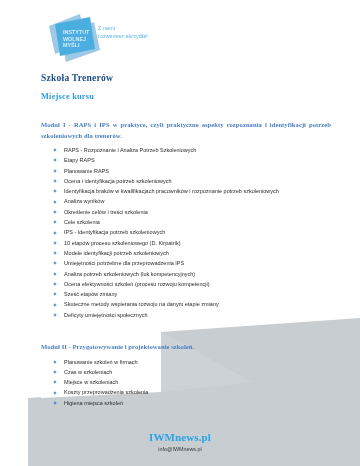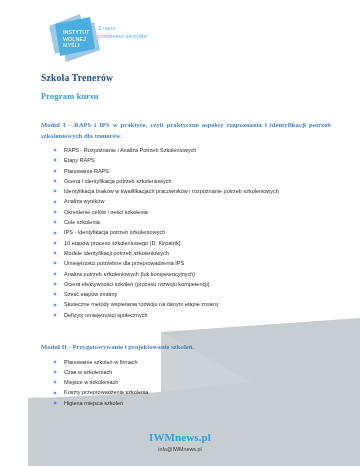--- a/index.html
+++ b/index.html
@@ -165,21 +165,21 @@
       <text x="17" y="28.6" font-family="Liberation Sans, sans-serif" font-size="5.4" font-weight="bold" fill="#d9ecf7">WOLNEJ</text>
       <text x="17" y="35.2" font-family="Liberation Sans, sans-serif" font-size="5.4" font-weight="bold" fill="#d9ecf7">MYŚLI</text>
     </svg>
     <div class="logo-tagline">
       <span>Z nami</span>
       <span>rozwiniesz skrzydła!</span>
     </div>
   </div>
 
   <div class="doc-title">Szkoła Trenerów</div>
-  <div class="doc-subtitle">Program kursu</div>
+  <div class="doc-subtitle">Miejsce kursu</div>
 
   <div class="content">
 
     <div>
       <p class="module-heading">Moduł I - RAPS i IPS w praktyce, czyli praktyczne aspekty rozpoznania i identyfikacji potrzeb szkoleniowych dla trenerów.</p>
       <ul class="bullet-list" id="list-1">
           <li><svg class="bullet-glyph" viewBox="0 0 10 10" aria-hidden="true">
               <path d="M5 0 L6.3 3.7 L10 5 L6.3 6.3 L5 10 L3.7 6.3 L0 5 L3.7 3.7 Z" fill="#1f6fe0"></path>
             </svg><span>RAPS - Rozpoznanie i Analiza Potrzeb Szkoleniowych</span></li>
           <li><svg class="bullet-glyph" viewBox="0 0 10 10" aria-hidden="true">

